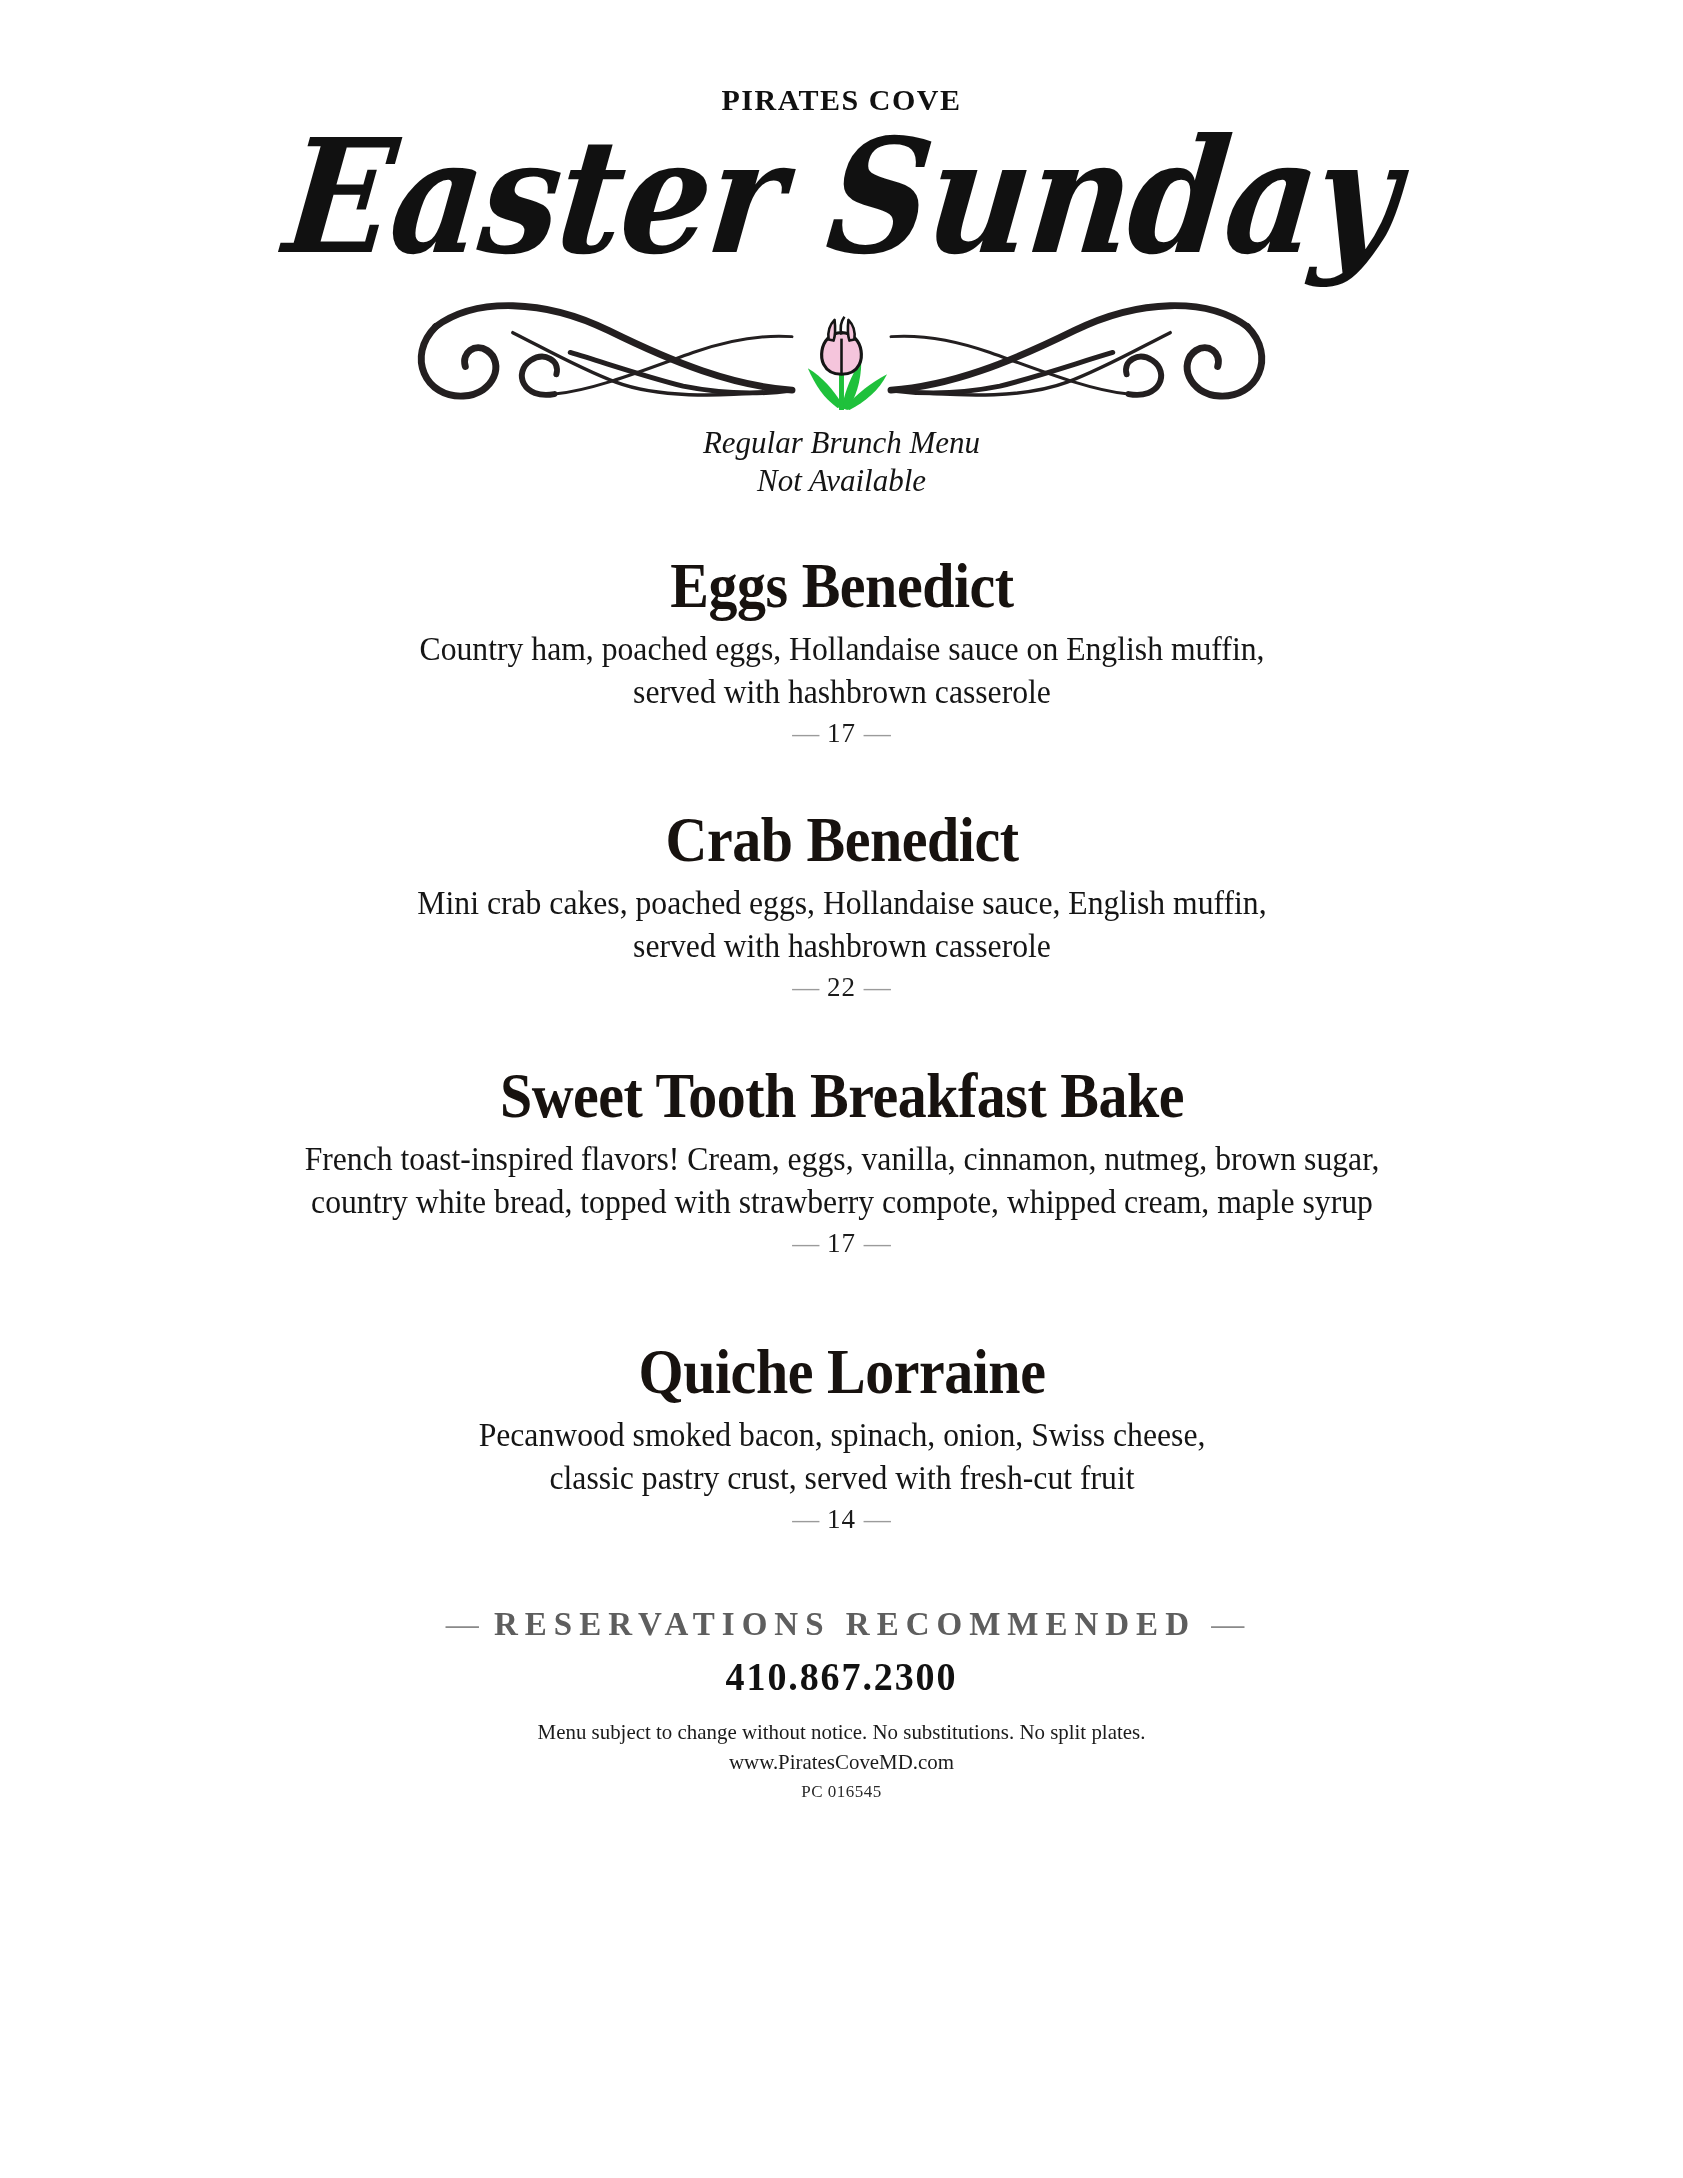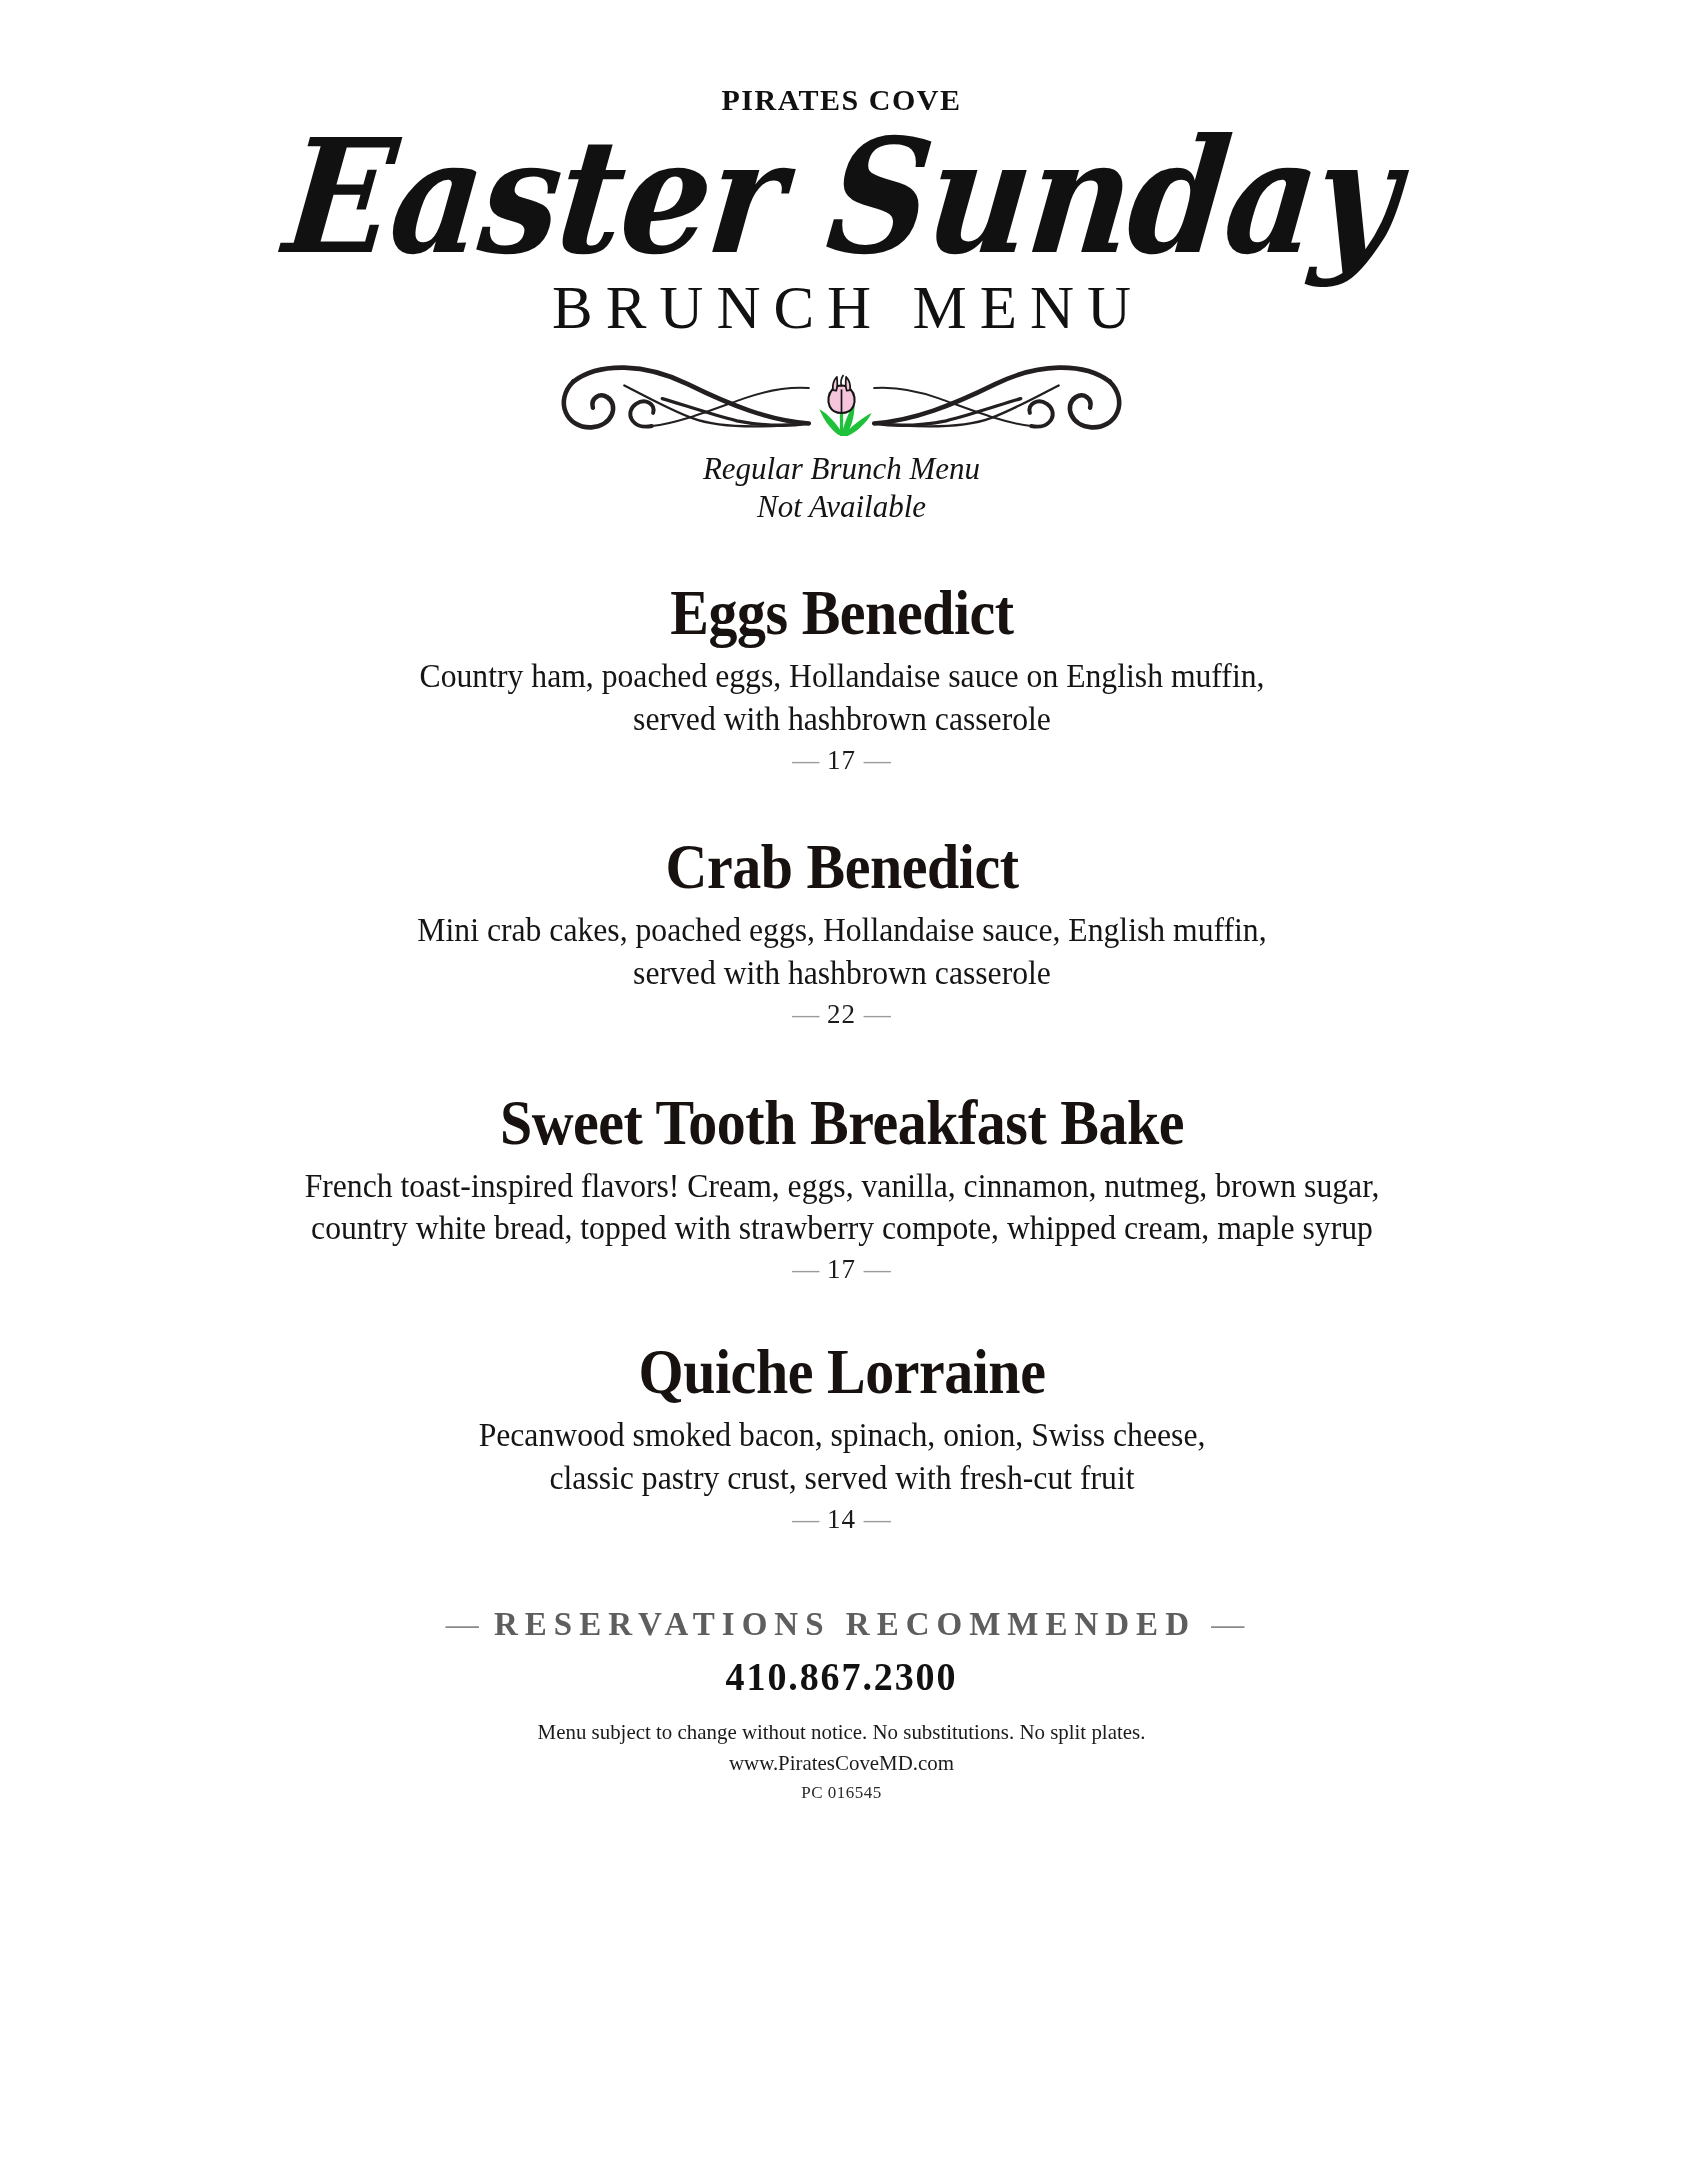--- a/index.html
+++ b/index.html
@@ -128,21 +128,21 @@
     letter-spacing: 1px;
   }
   .item-price .dash {
     color: #9b9b9b;
     letter-spacing: 0;
   }
 
   
   .gap-eggs { margin-bottom: 57px; }
   .gap-crab { margin-bottom: 59px; }
-  .gap-sweet { margin-bottom: 53px; }
+  .gap-sweet { margin-bottom: 79px; }
 
   
   .footer {
     margin-top: 73px;
     width: 100%;
     text-align: center;
   }
   .reservations {
     font-family: "Liberation Serif", "DejaVu Serif", serif;
     font-weight: bold;
@@ -193,21 +193,20 @@
 </style>
 </head>
 <body>
 
 <div class="page">
 
   <div class="brand">PIRATES COVE</div>
 
   <div class="script-title">Easter Sunday</div>
 
-  <div class="brunch-menu">BRUNCH MENU</div>
 
 
   <svg class="ornament" viewBox="0 0 900 120" xmlns="http://www.w3.org/2000/svg">
     <g fill="none" stroke="#231f20" stroke-linecap="round">
 
       <path d="M40 36 C10 66 30 108 68 106 C100 104 110 72 92 60 C80 52 66 62 70 76" stroke-width="7"></path>
       <path d="M40 36 C80 6 150 8 215 40 C280 72 340 96 400 100" stroke-width="7"></path>
       <path d="M118 42 C150 58 185 78 222 92 C262 107 320 108 400 100" stroke-width="3.5"></path>
 
       <path d="M160 104 C128 110 118 82 136 70 C150 61 166 70 162 84" stroke-width="6"></path>

